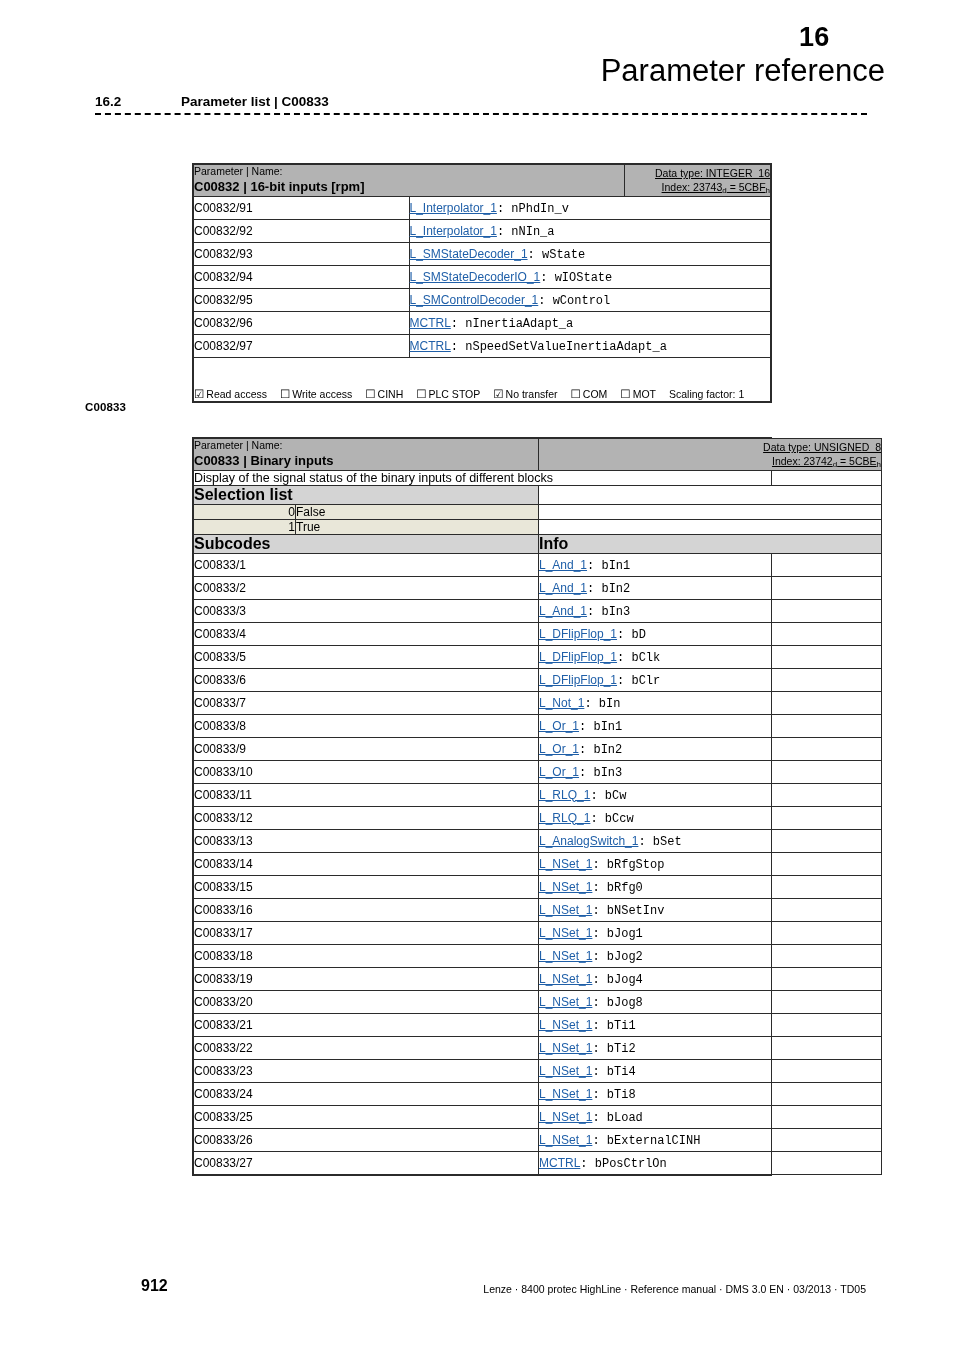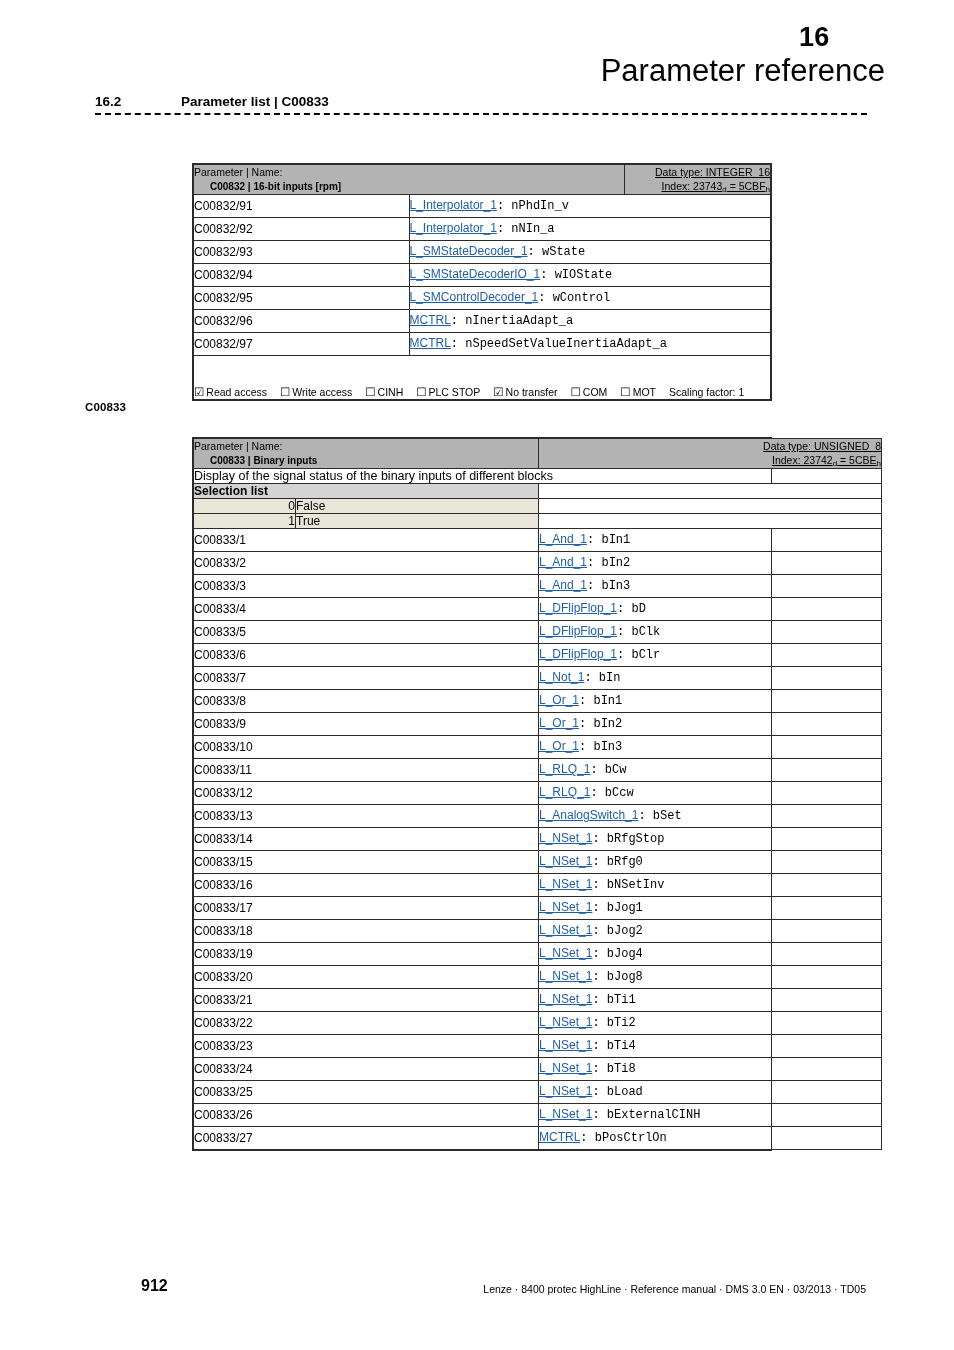--- a/index.html
+++ b/index.html
@@ -48,31 +48,31 @@
   .ptable.t833 { top: 437px; }
 
   table.tbl { width: 100%; border-collapse: collapse; table-layout: fixed; }
   table.tbl td, table.tbl th { border: 1px solid #2b2b2b; padding: 0; vertical-align: middle; }
 
   
   .titleband { background: #b3b3b3; }
   .titleband td { border: 1px solid #2b2b2b; }
   .tb-left { padding: 5px 8px 6px 8px; }
   .tb-kicker { font-size: 10.5px; font-weight: normal; line-height: 1.25; }
-  .tb-name { font-size: 10px; font-weight: bold; line-height: 1.3; margin-top: 1px; padding-left: 16px; }
+  .tb-name { font-size: 13px; font-weight: bold; line-height: 1.3; margin-top: 1px; }
   .tb-right { padding: 5px 8px 6px 8px; text-align: right; width: 146px; text-decoration: underline; }
   .tb-dt { font-size: 10.5px; line-height: 1.35; white-space: nowrap; }
   .tb-idx { font-size: 10.5px; line-height: 1.35; white-space: nowrap; }
   sub { font-size: 8px; vertical-align: baseline; position: relative; top: 2px; }
 
   
   .descrow td { padding: 5px 8px 6px 8px; font-size: 12.5px; }
 
   
-  .secthead td { background: #d4d4d4; padding: 5px 8px 5px 8px; font-size: 12px; font-weight: bold; }
+  .secthead td { background: #d4d4d4; padding: 5px 8px 5px 8px; font-size: 16px; font-weight: bold; }
   .secthead td.blankcell { background: #ffffff; }
 
   
   .selrow td { background: #e9e7d9; font-size: 12px; padding: 4px 8px 5px 8px; }
   .selrow td.selcode { text-align: right; width: 102px; }
   .selrow td.blankcell { background: #ffffff; border-left: 1px solid #2b2b2b; }
 
   
   .datarow td { padding: 4px 8px 5px 8px; font-size: 12px; height: 23px; }
   .datarow td.codecell { width: 345px; }
@@ -197,20 +197,24 @@
           <td class="selcode">0</td>
           <td>False</td>
           <td class="blankcell"></td>
         </tr>
         <tr class="selrow">
           <td class="selcode">1</td>
           <td>True</td>
           <td class="blankcell"></td>
         </tr>
 
+        <tr class="secthead">
+          <td colspan="2">Subcodes</td>
+          <td>Info</td>
+        </tr>
 
         <tr class="datarow">
           <td colspan="2">C00833/1</td>
           <td><span class="lnk">L_And_1</span><span class="sig">: bIn1</span></td>
         </tr>
         <tr class="datarow">
           <td colspan="2">C00833/2</td>
           <td><span class="lnk">L_And_1</span><span class="sig">: bIn2</span></td>
         </tr>
         <tr class="datarow">

